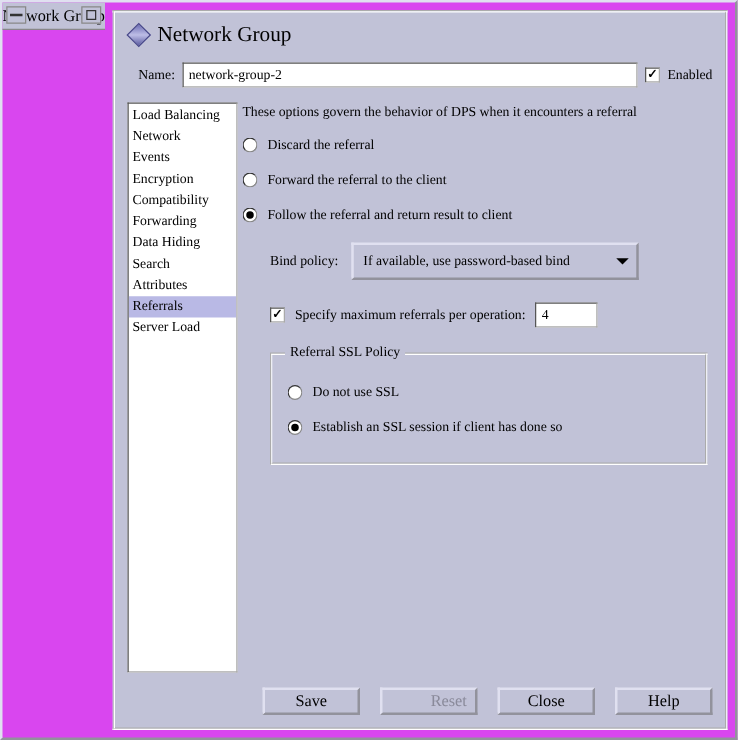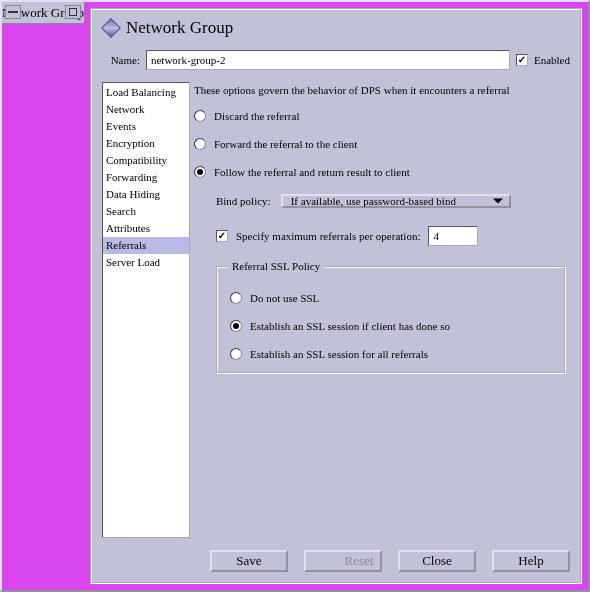--- a/index.html
+++ b/index.html
@@ -145,21 +145,21 @@
     border-radius: 50%;
     background: #000;
   }
   .bind-row {
     display: flex; align-items: center; gap: 10px;
     margin: 4px 0 18px 22px;
   }
   .dropdown {
     background: #c1c2d7;
     border: 2px outset #e0e0f0;
-    height: 14px;
+    height: 30px;
     padding: 0 22px 0 8px;
     display: inline-flex; align-items: center;
     position: relative;
     min-width: 230px;
     cursor: pointer;
   }
   .dropdown .arrow {
     position: absolute; right: 6px; top: 50%;
     transform: translateY(-50%);
     width: 0; height: 0;
@@ -278,24 +278,20 @@
           <div class="legend">Referral SSL Policy</div>
 
           <div class="radio-row">
             <span class="radio"></span>
             <span>Do not use SSL</span>
           </div>
           <div class="radio-row">
             <span class="radio checked"></span>
             <span>Establish an SSL session if client has done so</span>
           </div>
-          <div class="radio-row" style="margin-bottom:6px">
-            <span class="radio"></span>
-            <span>Establish an SSL session for all referrals</span>
-          </div>
         </div>
 
       </div>
     </div>
 
     <div class="footer">
       <div class="btn">
           <span>Save</span>
         </div>
       <div class="btn disabled">

